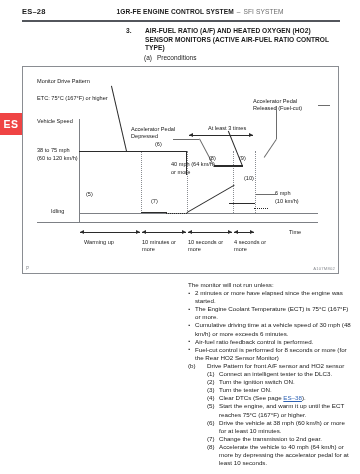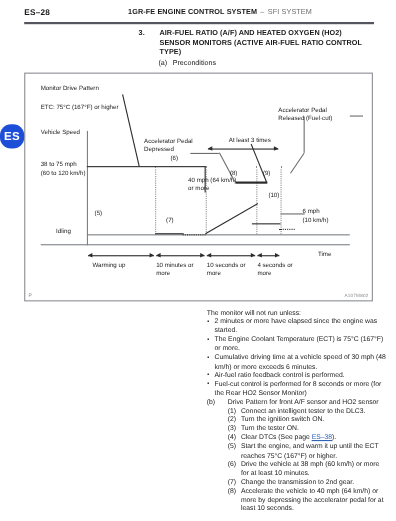--- a/index.html
+++ b/index.html
@@ -54,30 +54,29 @@
     left: 22px; top: 20px;
     width: 318px; height: 2.2px;
     background: #53565c;
   }
 
   
   #es-tab {
     position: absolute;
     left: 0; top: 113px;
     width: 22px; height: 22px;
-    background: #1d4ed8;
+    background: #ef4444;
     color: #ffffff;
     font-size: 10.5px;
     font-weight: bold;
     letter-spacing: 0.4px;
     display: flex;
     align-items: center;
     justify-content: center;
     z-index: 6;
-    border-radius: 10px;
   }
 
   
   #section-heading {
     position: absolute;
     left: 126px; top: 27px;
     width: 214px;
   }
   #section-heading .num {
     position: absolute;

